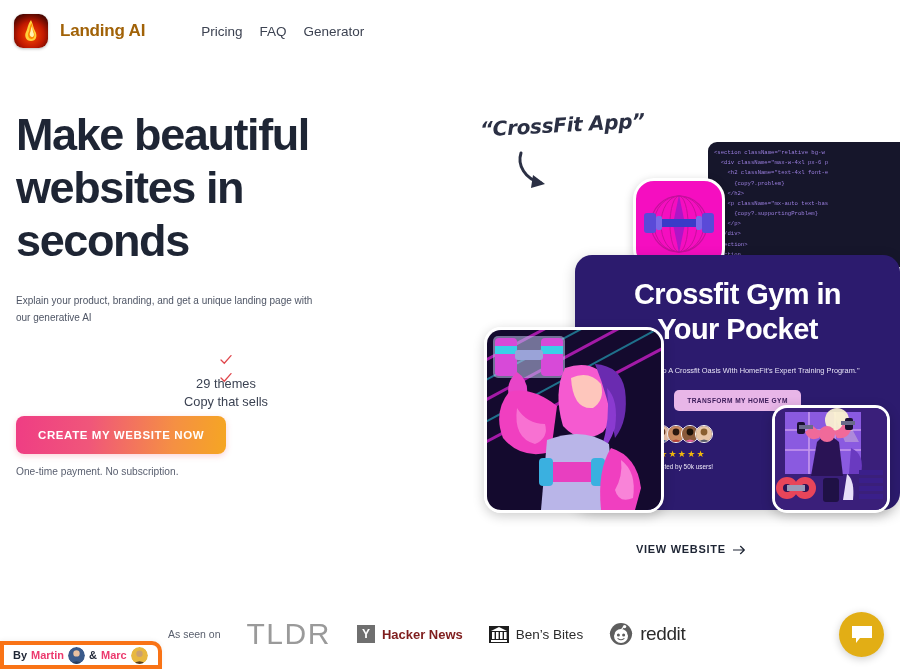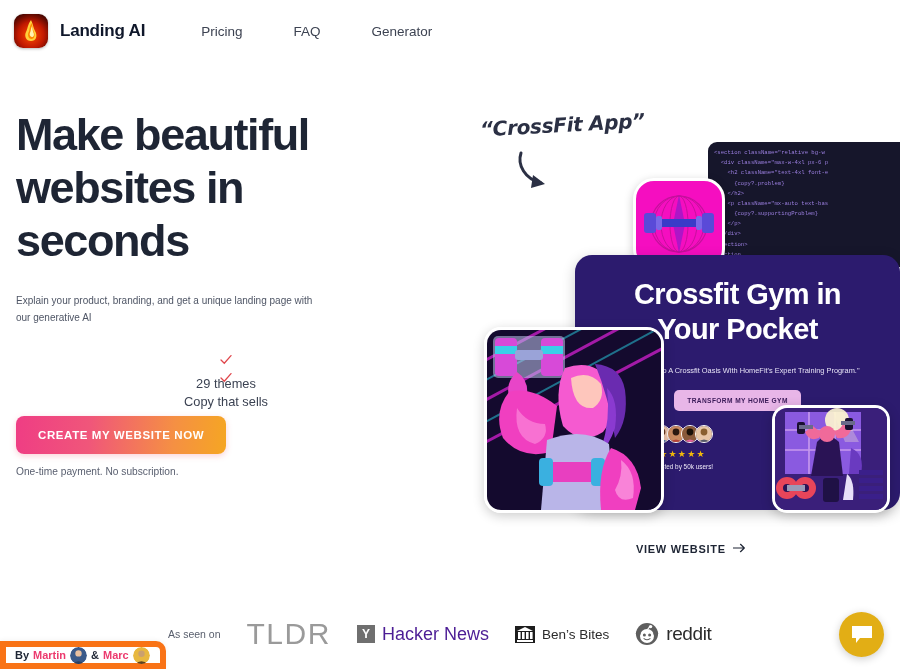--- a/index.html
+++ b/index.html
@@ -21,24 +21,24 @@
   .brand { display: flex; align-items: center; gap: 12px; }
   .logo-mark {
     width: 34px; height: 34px; border-radius: 9px;
     background: radial-gradient(circle at 50% 62%, #ff4a00 0%, #c01800 48%, #3a0400 88%);
     position: relative; overflow: hidden;
     box-shadow: 0 1px 3px rgba(0,0,0,.28);
     flex: 0 0 auto;
   }
   .logo-mark svg { position: absolute; left: 0; top: 0; }
   .brand-name {
-    font-size: 17px; font-weight: bold; color: #0f172a;
+    font-size: 17px; font-weight: bold; color: #a16207;
     letter-spacing: -0.2px;
   }
-  .nav { display: flex; align-items: center; gap: 51px; margin-left: 56px; }
+  .nav { display: flex; align-items: center; gap: 17px; margin-left: 56px; }
   .nav a {
     font-size: 13.5px; color: #3d4352; text-decoration: none;
   }
 
   
   .hero-left { position: absolute; left: 16px; top: 108px; width: 420px; }
   .headline {
     font-size: 45px; line-height: 1.18; font-weight: bold;
     color: #1e2534; letter-spacing: -1.4px;
     width: 330px;
@@ -158,55 +158,55 @@
     width: 118px; height: 108px;
     border-radius: 15px; overflow: hidden;
     border: 3px solid #fff;
     box-shadow: 0 3px 12px rgba(0,0,0,.2);
   }
 
   .view-website {
     position: absolute; left: 636px; top: 543px;
     font-size: 11px; font-weight: bold; letter-spacing: 0.7px;
     color: #1e2534; text-decoration: none;
-    display: flex; align-items: flex-start; gap: 7px;
+    display: flex; align-items: flex-end; gap: 7px;
   }
 
   
   .press {
     position: absolute; left: 12px; top: 612px; width: 900px; height: 44px;
     display: flex; align-items: center; gap: 26px;
     padding-left: 156px;
   }
   .as-seen { font-size: 10.5px; color: #585e6c; }
   .press-item { display: flex; align-items: center; gap: 7px; }
   .tldr { font-size: 30px; color: #9a9a9a; letter-spacing: 1.5px; font-weight: normal; }
   .hn-mark {
     width: 18px; height: 18px; background: #6f6f6f; color: #fff;
     font-size: 12px; font-weight: bold; display: flex;
     align-items: center; justify-content: center;
   }
-  .hn-text { font-size: 18px; font-weight: normal; color: #4c1d95; }
+  .hn-text { font-size: 13px; font-weight: bold; color: #7f1d1d; }
   .tiaft {
     font-size: 12.5px; font-weight: bold; color: #d6d6d6;
     line-height: 1.05; letter-spacing: 0.4px;
     font-family: "DejaVu Sans", sans-serif;
   }
   .bb-mark {
     width: 20px; height: 17px; background: #1d1d1d; border-radius: 2px;
     position: relative;
   }
   .bb-text { font-size: 13.5px; color: #2b2b2b; }
   .reddit-mark { width: 24px; height: 24px; }
   .reddit-text { font-size: 19px; color: #2b2b2b; letter-spacing: -0.4px; }
 
   
   .byline {
     position: absolute; left: 0; bottom: 0;
-    background: #fff; border: 6px solid #f97316;
+    background: #fff; border: 4px solid #f97316;
     border-radius: 0 10px 0 0;
     height: 28px; padding: 0 10px 0 9px;
     display: flex; align-items: center; gap: 4px;
     font-size: 11px; color: #1e2534; font-weight: bold;
     box-shadow: 0 -1px 5px rgba(0,0,0,.05);
   }
   .byline .nm { color: #ec3a6e; }
   .mini-av {
     width: 17px; height: 17px; border-radius: 50%;
     overflow: hidden; display: inline-block;

